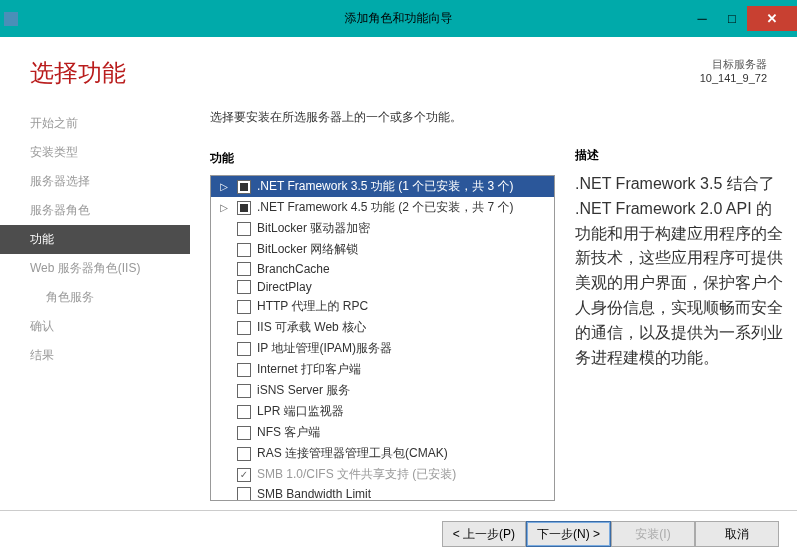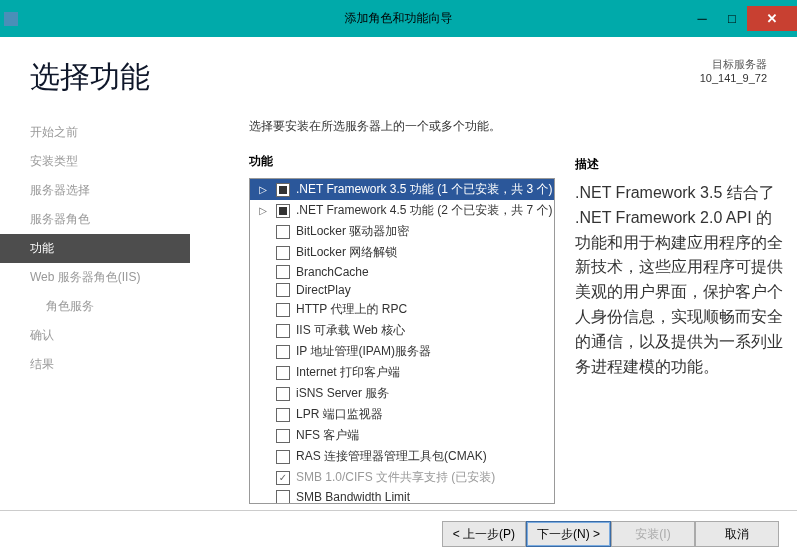--- a/index.html
+++ b/index.html
@@ -9,36 +9,36 @@
     .titlebar-left { display: flex; align-items: center; padding-left: 4px; gap: 6px; }
     .titlebar-icon { width: 14px; height: 14px; background: #4a8fb8; }
     .titlebar-title { position: absolute; left: 50%; transform: translateX(-50%); font-size: 12px; }
     .titlebar-buttons { display: flex; align-items: center; height: 100%; }
     .titlebar-btn { width: 30px; height: 25px; display: flex; align-items: center; justify-content: center; font-size: 13px; font-weight: bold; cursor: pointer; }
     .titlebar-btn.close { background: #c84031; color: #fff; width: 50px; }
     
     .content { flex: 1; display: flex; flex-direction: column; background: #fff; padding: 0; }
     
     .header-section { padding: 20px 30px 8px 30px; display: flex; justify-content: space-between; align-items: flex-start; }
-    .page-title { color: #0f172a; font-size: 30px; font-weight: 300; }
+    .page-title { color: #b91c1c; font-size: 24px; font-weight: 300; }
     .target-server { text-align: right; font-size: 11px; color: #555; }
     .target-server .label { color: #555; }
     .target-server .value { color: #333; }
     
-    .main-layout { flex: 1; display: flex; padding: 0; gap: 39px; }
+    .main-layout { flex: 1; display: flex; padding: 0; }
     
     .sidebar { width: 190px; padding-top: 12px; }
     .sidebar-item { padding: 6px 0 6px 30px; color: #999; font-size: 12px; cursor: pointer; }
     .sidebar-item.active { background: #4d4d4d; color: #fff; }
     .sidebar-item.sub { padding-left: 46px; }
     
     .main-content { flex: 1; padding: 12px 12px 0 20px; display: flex; gap: 20px; }
     
     .left-panel { flex: 1; display: flex; flex-direction: column; min-width: 0; }
-    .instruction { color: #333; font-size: 12px; margin-bottom: 18px; }
+    .instruction { color: #333; font-size: 12px; margin-bottom: 24px; }
     .section-label { font-weight: bold; font-size: 12px; margin-bottom: 8px; }
     
     .feature-box { border: 1px solid #999; height: 326px; overflow-y: scroll; background: #fff; }
     .feature-item { display: flex; align-items: center; padding: 2px 0 2px 6px; font-size: 12px; color: #333; white-space: nowrap; }
     .feature-item.selected { background: #2b579a; color: #fff; }
     .feature-item.disabled { color: #999; }
     .expander { width: 14px; height: 14px; display: inline-flex; align-items: center; justify-content: center; font-size: 10px; cursor: pointer; border: 1px solid transparent; }
     .expander.has { color: #666; }
     .expander-spacer { width: 14px; display: inline-block; }
     .checkbox { width: 14px; height: 14px; border: 1px solid #666; margin: 0 6px; display: inline-flex; align-items: center; justify-content: center; background: #fff; flex-shrink: 0; }

